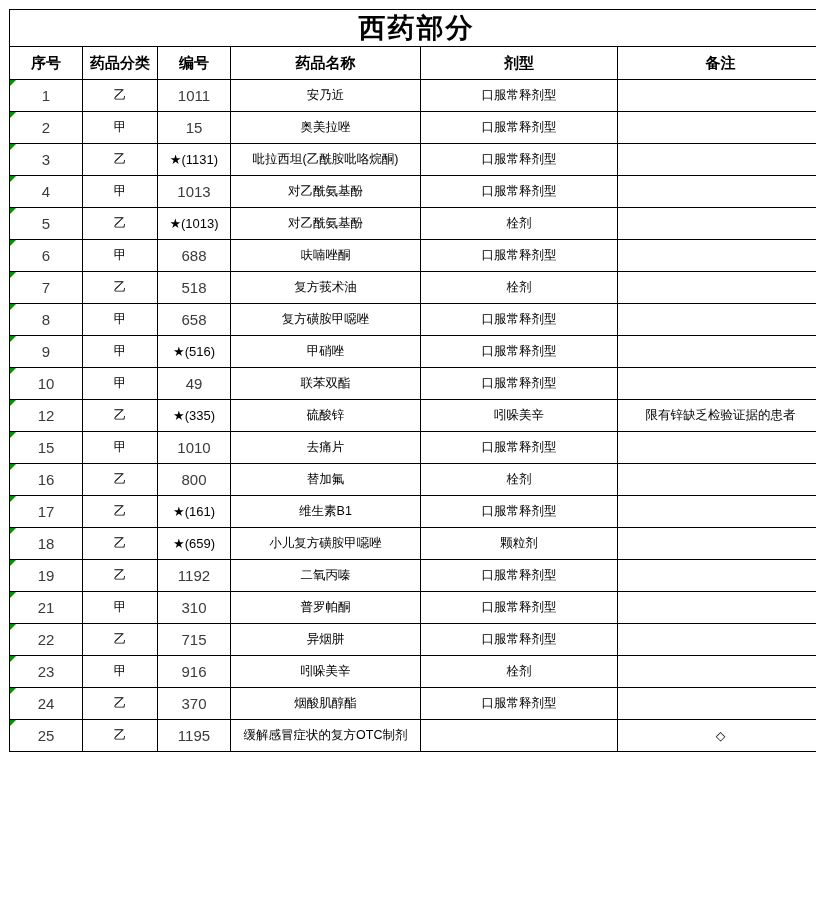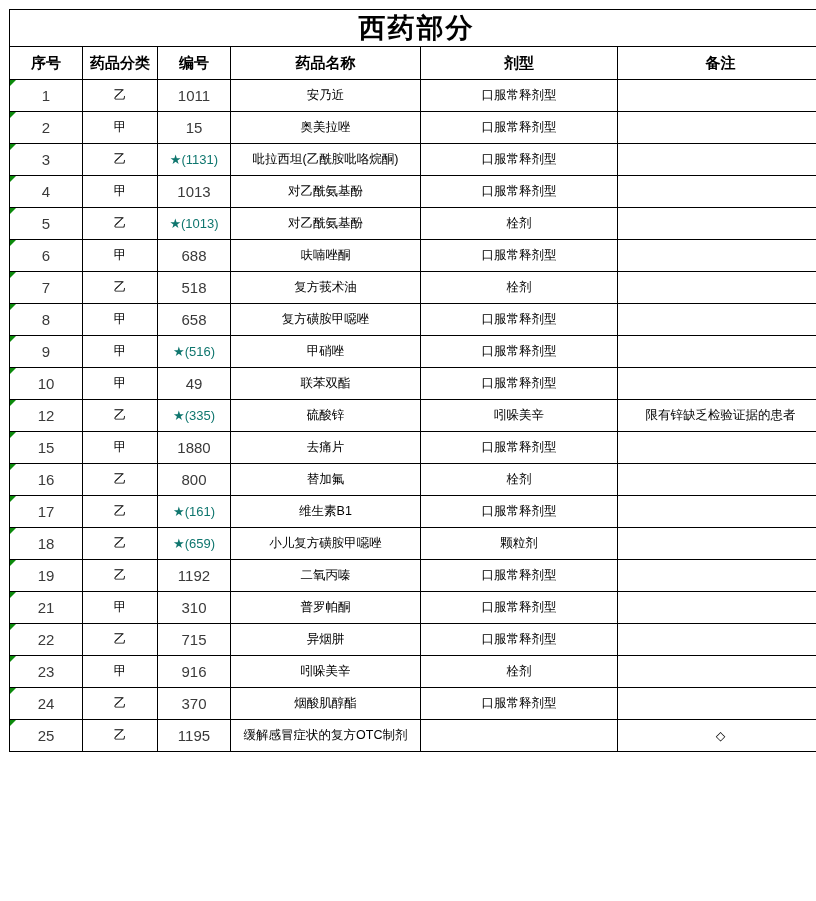--- a/index.html
+++ b/index.html
@@ -50,21 +50,21 @@
   td.num {
     font-size: 15px;
     color: #3a3a3a;
   }
   td.zh {
     font-size: 12.5px;
     color: #000;
   }
   td.star {
     font-size: 13px;
-    color: #0f766e;
+    color: #000000;
   }
   td.col-serial {
     position: relative;
   }
   .err-tri {
     position: absolute;
     top: 0;
     left: 0;
     width: 6px;
     height: 6px;
@@ -183,21 +183,21 @@
           <td class="num col-serial"><span class="err-tri" style="background: rgb(12, 138, 12);"></span><span>12</span></td>
           <td class="zh">乙</td>
           <td class="star">★(335)</td>
           <td class="zh">硫酸锌</td>
           <td class="zh">吲哚美辛</td>
           <td class="zh">限有锌缺乏检验证据的患者</td>
         </tr>
         <tr>
           <td class="num col-serial"><span class="err-tri" style="background: rgb(12, 138, 12);"></span><span>15</span></td>
           <td class="zh">甲</td>
-          <td class="num">1880</td>
+          <td class="num">1010</td>
           <td class="zh">去痛片</td>
           <td class="zh">口服常释剂型</td>
           <td class="zh"></td>
         </tr>
         <tr>
           <td class="num col-serial"><span class="err-tri" style="background: rgb(12, 138, 12);"></span><span>16</span></td>
           <td class="zh">乙</td>
           <td class="num">800</td>
           <td class="zh">替加氟</td>
           <td class="zh">栓剂</td>

